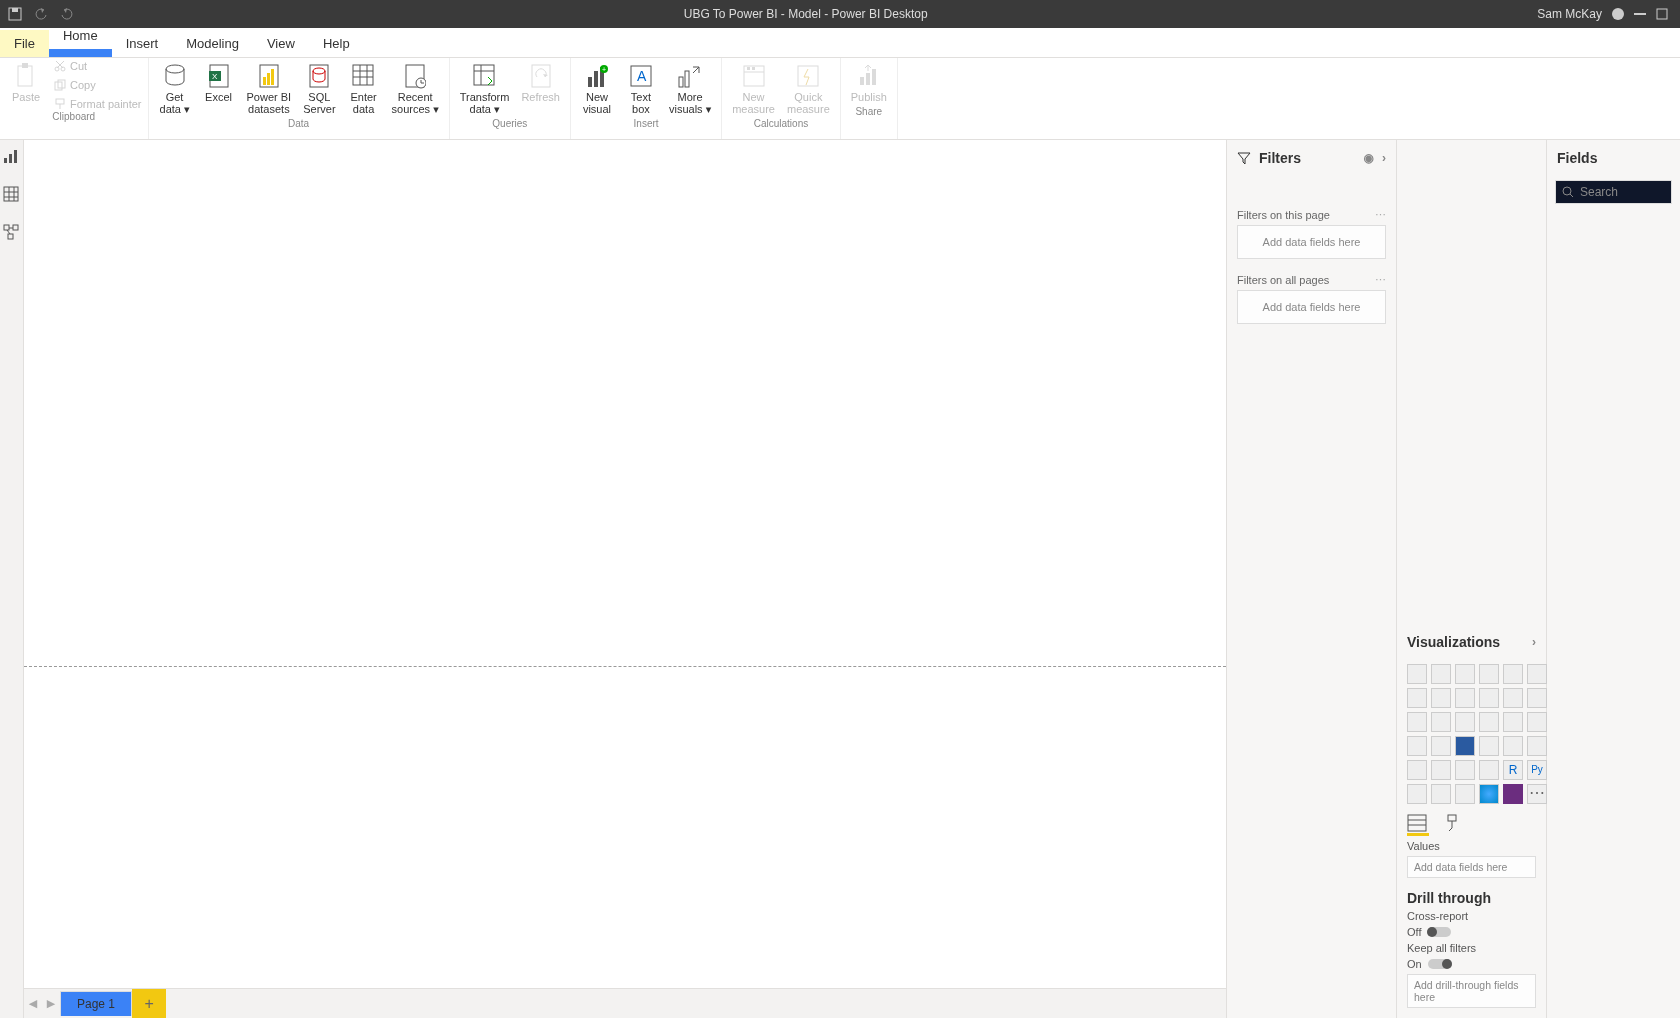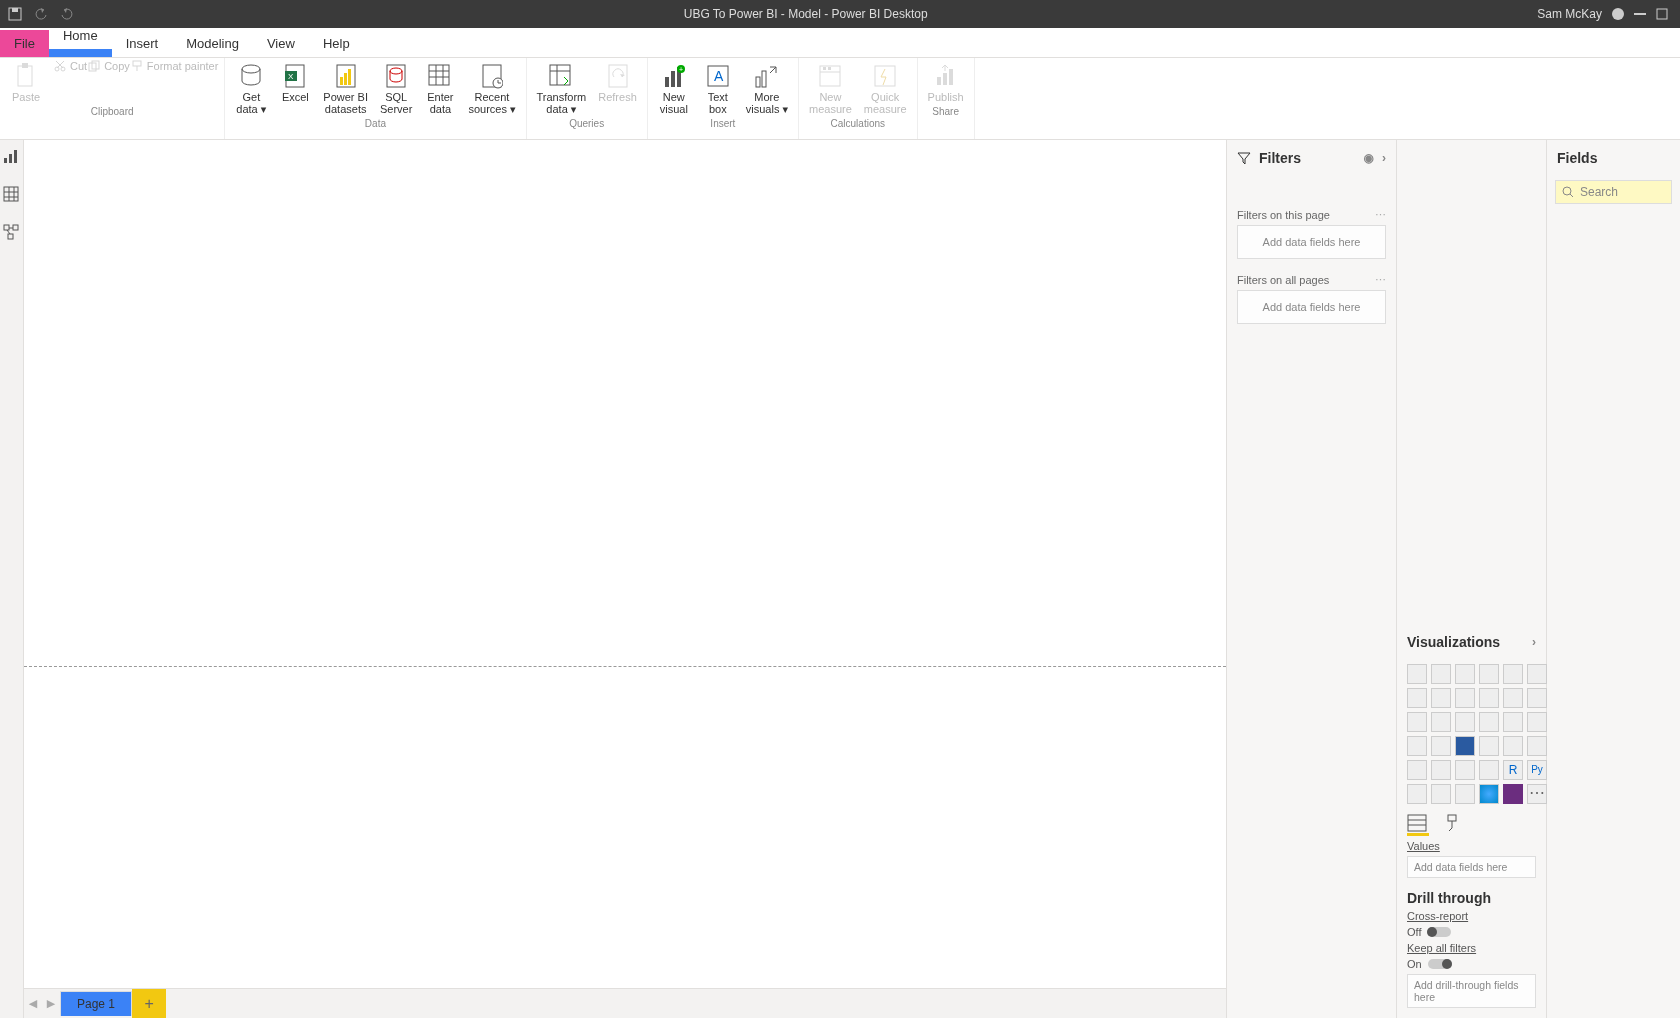--- a/index.html
+++ b/index.html
@@ -8,34 +8,34 @@
 
 .titlebar { height: 28px; background: #3a3a3a; color: #ddd; display: flex; align-items: center; font-size: 12px; }
 .titlebar .qa { display: flex; gap: 12px; padding-left: 8px; }
 .titlebar .title { flex: 1; text-align: center; }
 .titlebar .right { display: flex; align-items: center; gap: 10px; padding-right: 12px; }
 .titlebar .avatar { width: 12px; height: 12px; border-radius: 50%; background: #ccc; display: inline-block; }
 
 
 .menubar { height: 30px; background: #fff; display: flex; align-items: flex-end; font-size: 13px; border-bottom: 1px solid #e1dfdd; }
 .menubar .item { padding: 6px 14px; color: #333; cursor: pointer; }
-.menubar .item.file { background: #ec4899; }
+.menubar .item.file { background: #fef9c3; }
 .menubar .item.active { border-bottom: 8px solid #3b82f6; font-weight: 400; }
 
 
 .ribbon { height: 82px; background: #fff; display: flex; border-bottom: 1px solid #e1dfdd; }
 .ribbon-group { display: flex; flex-direction: column; align-items: center; padding: 2px 6px 0 6px; border-right: 1px solid #eee; }
 .ribbon-group .items { display: flex; align-items: flex-start; gap: 4px; }
 .ribbon-group .glabel { font-size: 10px; color: #888; padding: 1px 0; }
 .rb-btn { display: flex; flex-direction: column; align-items: center; justify-content: flex-start; padding: 2px 4px; min-width: 40px; cursor: pointer; }
 .rb-btn .ic { width: 28px; height: 28px; display: flex; align-items: center; justify-content: center; margin-bottom: 1px; }
 .rb-btn .lbl { font-size: 11px; text-align: center; line-height: 12px; color: #333; }
 .rb-btn.disabled .lbl { color: #bbb; }
 .rb-btn.disabled svg { opacity: .35; }
-.clip-col { display: flex; gap: 1px; padding-left: 4px; }
+.clip-col { display: flex; flex-direction: column; gap: 7px; padding-left: 4px; }
 .clip-row { display: flex; align-items: center; gap: 4px; font-size: 11px; color: #bbb; }
 .clip-row svg { opacity: .4; }
 
 
 .body { flex: 1; display: flex; background: #fff; min-height: 0; }
 .navrail { width: 24px; background: #f3f2f1; display: flex; flex-direction: column; align-items: center; padding-top: 8px; gap: 20px; border-right: 1px solid #e1dfdd; }
 .navrail .nav-ic { width: 18px; height: 18px; cursor: pointer; }
 
 .canvas-wrap { flex: 1; display: flex; flex-direction: column; min-width: 0; }
 .canvas { flex: 1; position: relative; background: #fff; }
@@ -55,32 +55,32 @@
 .filters .sect { display: flex; align-items: center; justify-content: space-between; font-size: 11px; color: #666; }
 
 
 .viz { width: 150px; justify-content: flex-end; }
 .viz-grid { display: grid; grid-template-columns: repeat(6, 20px); gap: 4px; padding: 4px 10px; }
 .viz-ic { width: 20px; height: 20px; background: #eee; border: 1px solid #ccc; cursor: pointer; position: relative; }
 .viz-ic.sel { background: #6b2d7f; border-color: #6b2d7f; }
 .viz .toolrow { display: flex; gap: 14px; padding: 6px 10px 2px 10px; }
 .viz .toolrow .tool { width: 22px; height: 22px; border-bottom: 3px solid transparent; }
 .viz .toolrow .tool.active { border-bottom-color: #f2c811; }
-.viz .section-label { font-size: 11px; color: #555; padding: 2px 10px; text-decoration: underline; }
+.viz .section-label { font-size: 11px; color: #555; padding: 2px 10px; }
 .viz .dropthin { margin: 2px 10px 10px 10px; border: 1px solid #ddd; background: #fdfdfd; font-size: 10.5px; color: #888; padding: 4px 6px; }
 .viz .dt-head { font-size: 14px; font-weight: 700; padding: 2px 10px; color: #333; }
 .toggle-row { display: flex; align-items: center; gap: 6px; padding: 2px 10px; font-size: 11px; color: #555; }
 .toggle { width: 24px; height: 10px; border-radius: 6px; background: #ccc; position: relative; }
 .toggle .knob { width: 10px; height: 10px; border-radius: 50%; background: #555; position: absolute; top: 0; }
 .toggle.off .knob { left: 0; }
 .toggle.on .knob { right: 0; }
 
 
 .fields { width: 134px; }
-.search { display: flex; align-items: center; gap: 6px; border: 1px solid #ddd; background: #fef9c3; margin: 4px 8px; padding: 4px 6px; font-size: 12px; color: #888; }
+.search { display: flex; align-items: center; gap: 6px; border: 1px solid #ddd; background: #0f172a; margin: 4px 8px; padding: 4px 6px; font-size: 12px; color: #888; }
 
 
 svg { display: block; }
 </style>
 </head>
 <body>
 
 <div class="titlebar">
   <div class="qa">
     <span>

